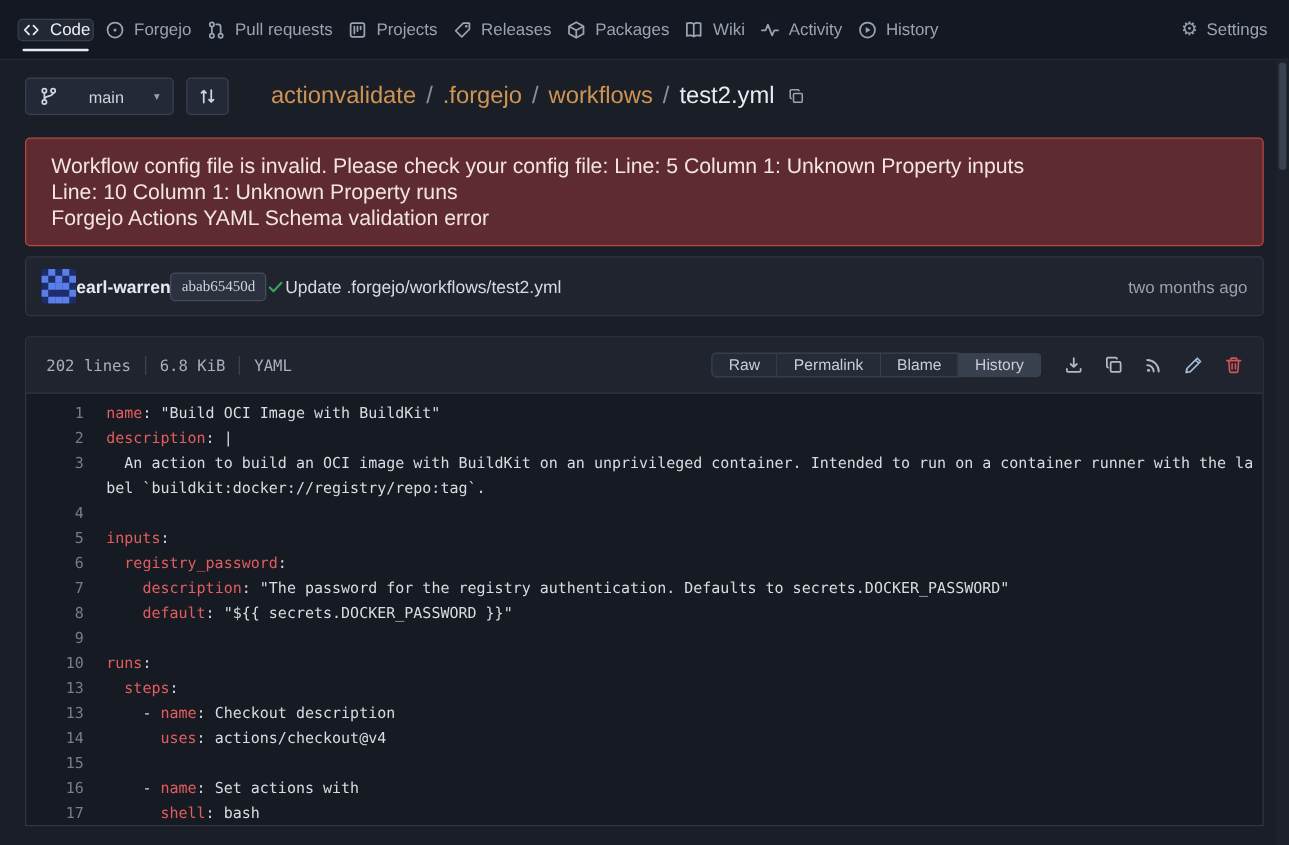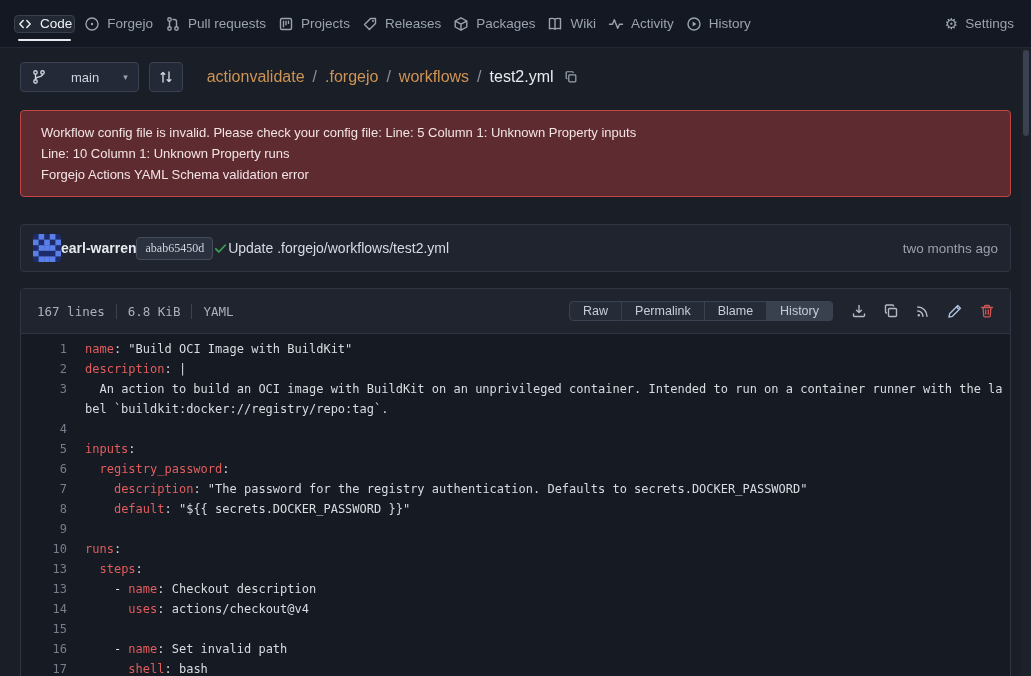--- a/index.html
+++ b/index.html
@@ -19,28 +19,28 @@
   .nicon svg{width:16px;height:16px}
   .nav-spacer{flex:1}
   .gear{font-size:15px;line-height:1}
   
   .toolbar{display:flex;align-items:center;padding:14px 20px 10px;gap:10px}
   .branch-btn{display:flex;align-items:center;gap:24px;height:30px;padding:0 10px;background:#232937;border:1px solid #3a4150;
               border-radius:4px;color:#cfd4dd;font-size:13px;cursor:pointer}
   .caret{font-size:9px;color:#9aa3b0}
   .compare-btn{display:flex;align-items:center;justify-content:center;width:34px;height:30px;background:#232937;
                border:1px solid #3a4150;border-radius:4px;color:#cfd4dd;cursor:pointer}
-  .breadcrumb{display:flex;align-items:center;gap:8px;font-size:16px;margin-left:14px}
+  .breadcrumb{display:flex;align-items:center;gap:8px;font-size:19px;margin-left:24px}
   .bc-link{color:var(--link);text-decoration:none;cursor:pointer}
   .bc-sep{color:#8a919e}
   .bc-file{color:#e8ebf0}
   .bc-copy{color:#9aa3b0;cursor:pointer;margin-left:2px}
   
-  .error-banner{margin:8px 20px 27px;background:var(--error-bg);border:1px solid var(--error-border);border-radius:4px;
-                padding:11px 20px;font-size:13px;line-height:21px;color:#f3e4e4}
+  .error-banner{margin:8px 20px 8px;background:var(--error-bg);border:1px solid var(--error-border);border-radius:4px;
+                padding:11px 20px;font-size:17px;line-height:21px;color:#f3e4e4}
   
   .commit-box{display:flex;align-items:center;gap:0;margin:0 20px 16px;height:48px;padding:0 12px;
               background:#20242e;border:1px solid #2f3542;border-radius:4px;font-size:14px}
   .avatar{width:28px;height:28px;border-radius:3px;overflow:hidden;flex:0 0 auto}
   .commit-author{font-weight:700;color:#e6e9ee}
   .hash-chip{font-family:Liberation Serif, serif;font-size:12px;background:#2b313e;border:1px solid #454c5b;
              border-radius:4px;padding:3px 8px;color:#d0d5dd;cursor:pointer}
   .check svg{width:15px;height:15px}
   .commit-msg{color:#d6dae2}
   .commit-time{margin-left:auto;color:#99a0ad;font-size:13.5px}
@@ -234,21 +234,21 @@
         <path d="m3 8.5 3.2 3.2L13 4.5"></path>
       </svg>
   </span>
   <span class="commit-msg">Update .forgejo/workflows/test2.yml</span>
   <span class="commit-time">two months ago</span>
 </div>
 
 <div class="file-box">
   <div class="file-header">
     <div class="file-info">
-      <span>167 lines</span>
+      <span>202 lines</span>
       <span class="vdiv"></span>
       <span>6.8 KiB</span>
       <span class="vdiv"></span>
       <span>YAML</span>
     </div>
     <div class="btn-group">
       <button>Raw</button>
       <button>Permalink</button>
       <button>Blame</button>
       <button>History</button>
@@ -335,21 +335,21 @@
       <div class="code-row">
         <span class="ln">14</span>
         <span class="lc"><span class="tok-p">      </span><span class="tok-k">uses</span><span class="tok-p">: actions/checkout@v4</span></span>
       </div>
       <div class="code-row">
         <span class="ln">15</span>
         <span class="lc">&nbsp;</span>
       </div>
       <div class="code-row">
         <span class="ln">16</span>
-        <span class="lc"><span class="tok-p">    - </span><span class="tok-k">name</span><span class="tok-p">: Set invalid path</span></span>
+        <span class="lc"><span class="tok-p">    - </span><span class="tok-k">name</span><span class="tok-p">: Set actions with</span></span>
       </div>
       <div class="code-row">
         <span class="ln">17</span>
         <span class="lc"><span class="tok-p">      </span><span class="tok-k">shell</span><span class="tok-p">: bash</span></span>
       </div>
     </div>
 </div>
 
 <div class="scrollbar">
   <div class="scroll-thumb"></div>

